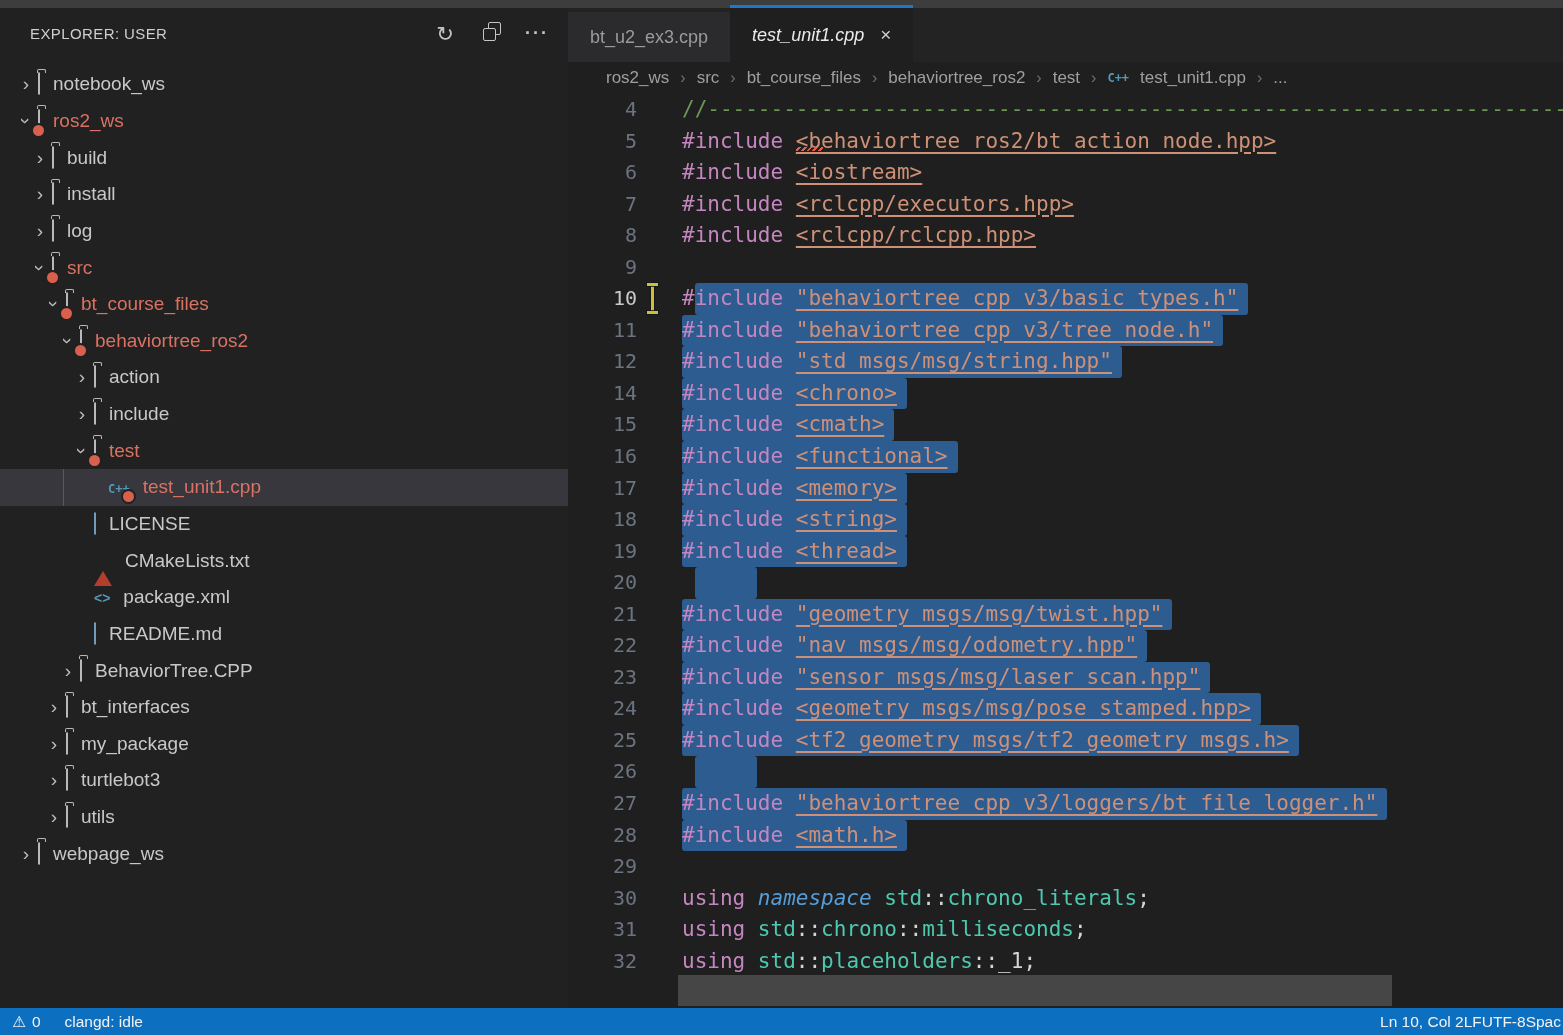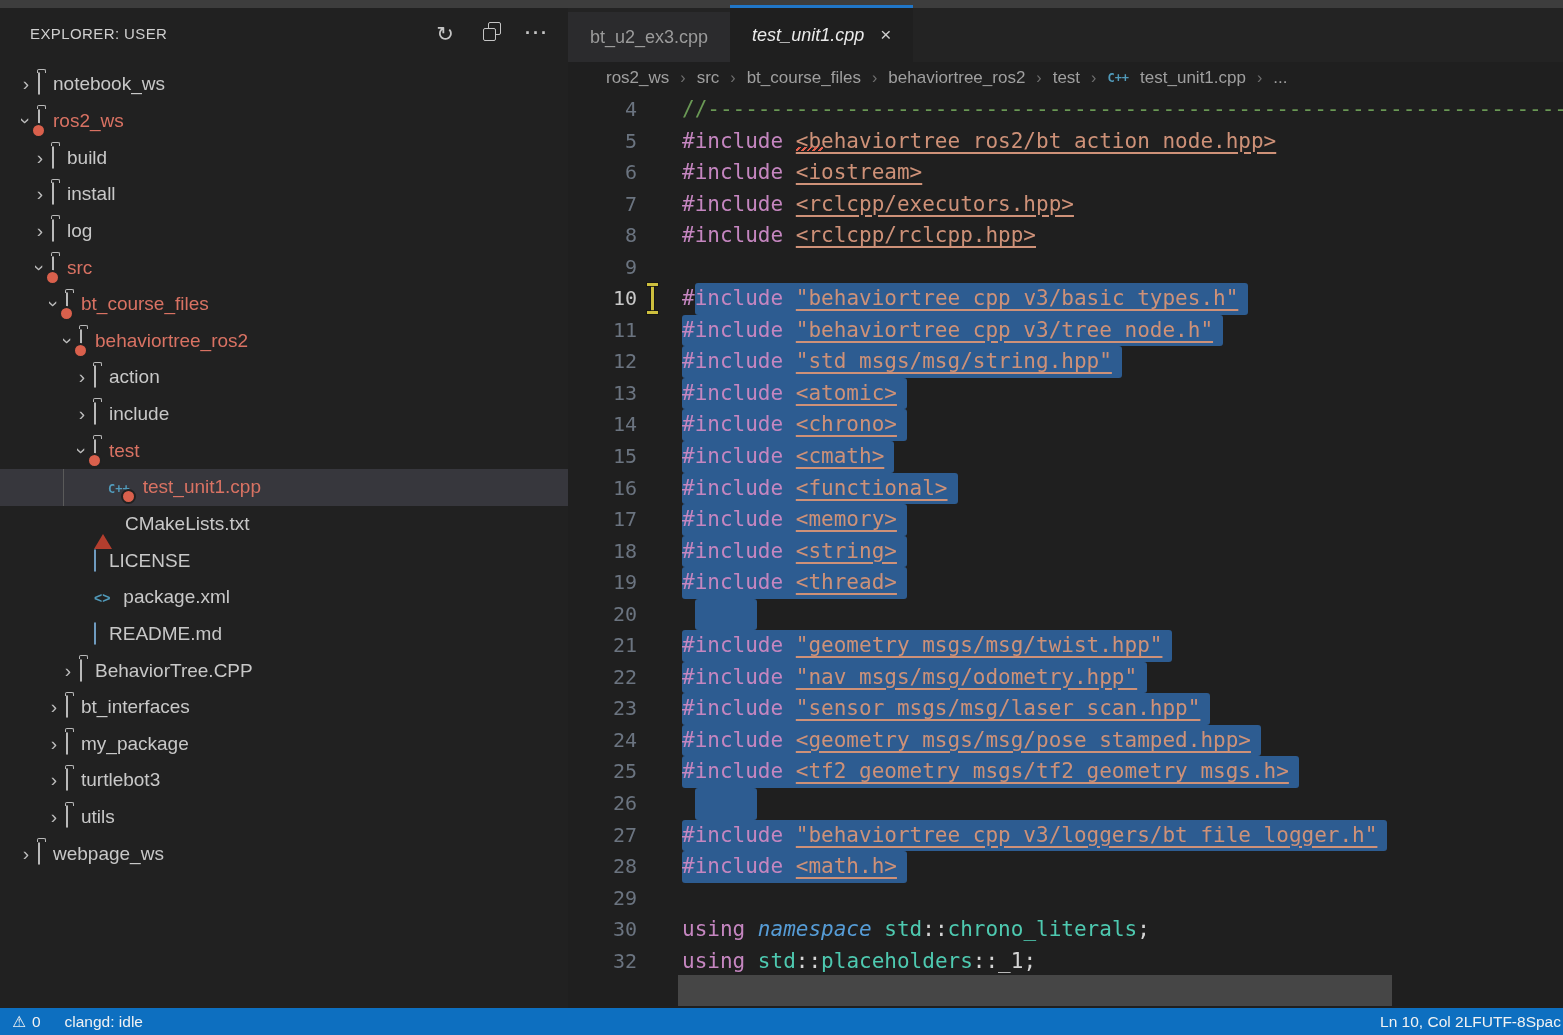--- a/index.html
+++ b/index.html
@@ -160,27 +160,27 @@
           <span class="tlabel modified">test</span>
         </div>
         <div class="trow selected" style="padding-left: 84px;">
           <span class="guide"></span>
           <span class="chev empty"><span class="g">›</span></span>
           <span class="ticon"><span class="cppico">C++</span><span class="gitdot"></span></span>
           <span class="tlabel modified">test_unit1.cpp</span>
         </div>
         <div class="trow" style="padding-left: 70px;">
           <span class="chev empty"><span class="g">›</span></span>
+          <span class="ticon"><span class="bookico"></span></span>
+          <span class="tlabel">LICENSE</span>
+        </div>
+        <div class="trow" style="padding-left: 70px;">
+          <span class="chev empty"><span class="g">›</span></span>
           <span class="ticon"><span class="cmakeico"></span></span>
           <span class="tlabel">CMakeLists.txt</span>
-        </div>
-        <div class="trow" style="padding-left: 70px;">
-          <span class="chev empty"><span class="g">›</span></span>
-          <span class="ticon"><span class="bookico"></span></span>
-          <span class="tlabel">LICENSE</span>
         </div>
         <div class="trow" style="padding-left: 70px;">
           <span class="chev empty"><span class="g">›</span></span>
           <span class="ticon"><span class="xmlico">&lt;&gt;</span></span>
           <span class="tlabel">package.xml</span>
         </div>
         <div class="trow" style="padding-left: 70px;">
           <span class="chev empty"><span class="g">›</span></span>
           <span class="ticon"><span class="bookico"></span></span>
           <span class="tlabel">README.md</span>
@@ -248,38 +248,38 @@
       <div class="hthumb"></div>
     <div class="code-line"><span class="lnum">4</span><span class="lcontent"><span class="tok-cmt">//------------------------------------------------------------------------------------------------------------------------------------------------</span></span></div>
         <div class="code-line"><span class="lnum">5</span><span class="lcontent"><span class="tok-pre">#include </span><span class="tok-inc sqg">&lt;behaviortree_ros2/bt_action_node.hpp&gt;</span></span></div>
         <div class="code-line"><span class="lnum">6</span><span class="lcontent"><span class="tok-pre">#include </span><span class="tok-inc">&lt;iostream&gt;</span></span></div>
         <div class="code-line"><span class="lnum">7</span><span class="lcontent"><span class="tok-pre">#include </span><span class="tok-inc">&lt;rclcpp/executors.hpp&gt;</span></span></div>
         <div class="code-line"><span class="lnum">8</span><span class="lcontent"><span class="tok-pre">#include </span><span class="tok-inc">&lt;rclcpp/rclcpp.hpp&gt;</span></span></div>
         <div class="code-line"><span class="lnum">9</span><span class="lcontent"></span></div>
         <div class="code-line"><span class="lnum active">10</span><span class="lcontent"><span class="tok-pre">#</span><span class="sel"><span class="tok-pre">include </span><span class="tok-inc">"behaviortree_cpp_v3/basic_types.h"</span></span><span class="ibeam"></span></span></div>
         <div class="code-line"><span class="lnum">11</span><span class="lcontent"><span class="sel"><span class="tok-pre">#include </span><span class="tok-inc">"behaviortree_cpp_v3/tree_node.h"</span></span></span></div>
         <div class="code-line"><span class="lnum">12</span><span class="lcontent"><span class="sel"><span class="tok-pre">#include </span><span class="tok-inc">"std_msgs/msg/string.hpp"</span></span></span></div>
-        <div class="code-line"><span class="lnum">13</span><span class="lcontent"><span class="sel"><span class="tok-pre">#include </span><span class="tok-inc">&lt;atomic&gt;</span></span></span></div>
         <div class="code-line"><span class="lnum">14</span><span class="lcontent"><span class="sel"><span class="tok-pre">#include </span><span class="tok-inc">&lt;chrono&gt;</span></span></span></div>
         <div class="code-line"><span class="lnum">15</span><span class="lcontent"><span class="sel"><span class="tok-pre">#include </span><span class="tok-inc">&lt;cmath&gt;</span></span></span></div>
         <div class="code-line"><span class="lnum">16</span><span class="lcontent"><span class="sel"><span class="tok-pre">#include </span><span class="tok-inc">&lt;functional&gt;</span></span></span></div>
         <div class="code-line"><span class="lnum">17</span><span class="lcontent"><span class="sel"><span class="tok-pre">#include </span><span class="tok-inc">&lt;memory&gt;</span></span></span></div>
         <div class="code-line"><span class="lnum">18</span><span class="lcontent"><span class="sel"><span class="tok-pre">#include </span><span class="tok-inc">&lt;string&gt;</span></span></span></div>
         <div class="code-line"><span class="lnum">19</span><span class="lcontent"><span class="sel"><span class="tok-pre">#include </span><span class="tok-inc">&lt;thread&gt;</span></span></span></div>
         <div class="code-line"><span class="lnum">20</span><span class="lcontent"><span class="sel-block"></span></span></div>
         <div class="code-line"><span class="lnum">21</span><span class="lcontent"><span class="sel"><span class="tok-pre">#include </span><span class="tok-inc">"geometry_msgs/msg/twist.hpp"</span></span></span></div>
         <div class="code-line"><span class="lnum">22</span><span class="lcontent"><span class="sel"><span class="tok-pre">#include </span><span class="tok-inc">"nav_msgs/msg/odometry.hpp"</span></span></span></div>
         <div class="code-line"><span class="lnum">23</span><span class="lcontent"><span class="sel"><span class="tok-pre">#include </span><span class="tok-inc">"sensor_msgs/msg/laser_scan.hpp"</span></span></span></div>
         <div class="code-line"><span class="lnum">24</span><span class="lcontent"><span class="sel"><span class="tok-pre">#include </span><span class="tok-inc">&lt;geometry_msgs/msg/pose_stamped.hpp&gt;</span></span></span></div>
         <div class="code-line"><span class="lnum">25</span><span class="lcontent"><span class="sel"><span class="tok-pre">#include </span><span class="tok-inc">&lt;tf2_geometry_msgs/tf2_geometry_msgs.h&gt;</span></span></span></div>
         <div class="code-line"><span class="lnum">26</span><span class="lcontent"><span class="sel-block"></span></span></div>
         <div class="code-line"><span class="lnum">27</span><span class="lcontent"><span class="sel"><span class="tok-pre">#include </span><span class="tok-inc">"behaviortree_cpp_v3/loggers/bt_file_logger.h"</span></span></span></div>
         <div class="code-line"><span class="lnum">28</span><span class="lcontent"><span class="sel"><span class="tok-pre">#include </span><span class="tok-inc">&lt;math.h&gt;</span></span></span></div>
         <div class="code-line"><span class="lnum">29</span><span class="lcontent"></span></div>
         <div class="code-line"><span class="lnum">30</span><span class="lcontent"><span class="tok-kw">using </span><span class="tok-kw2">namespace </span><span class="tok-typ">std</span><span class="tok-pun">::</span><span class="tok-typ">chrono_literals</span><span class="tok-pun">;</span></span></div>
+        <div class="code-line"><span class="lnum">31</span><span class="lcontent"><span class="tok-kw">using </span><span class="tok-typ">std</span><span class="tok-pun">::</span><span class="tok-typ">chrono</span><span class="tok-pun">::</span><span class="tok-typ">milliseconds</span><span class="tok-pun">;</span></span></div>
         <div class="code-line"><span class="lnum">32</span><span class="lcontent"><span class="tok-kw">using </span><span class="tok-typ">std</span><span class="tok-pun">::</span><span class="tok-typ">placeholders</span><span class="tok-pun">::</span><span class="tok-pun">_1;</span></span></div>
       </div>
   </div>
 
   <div class="statusbar">
     <div class="sb-left">
       <span class="sb-warn">
         <span>⚠</span>
         <span>0</span>
       </span>

